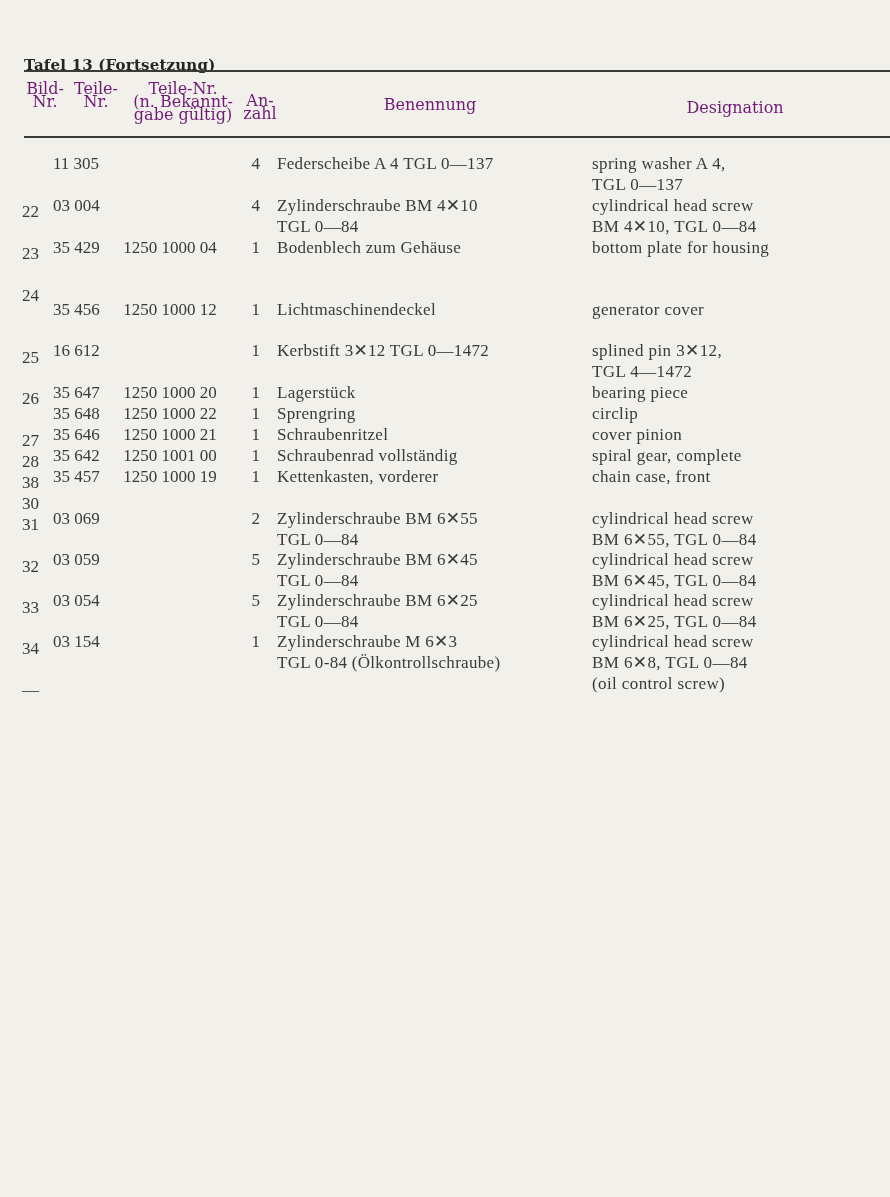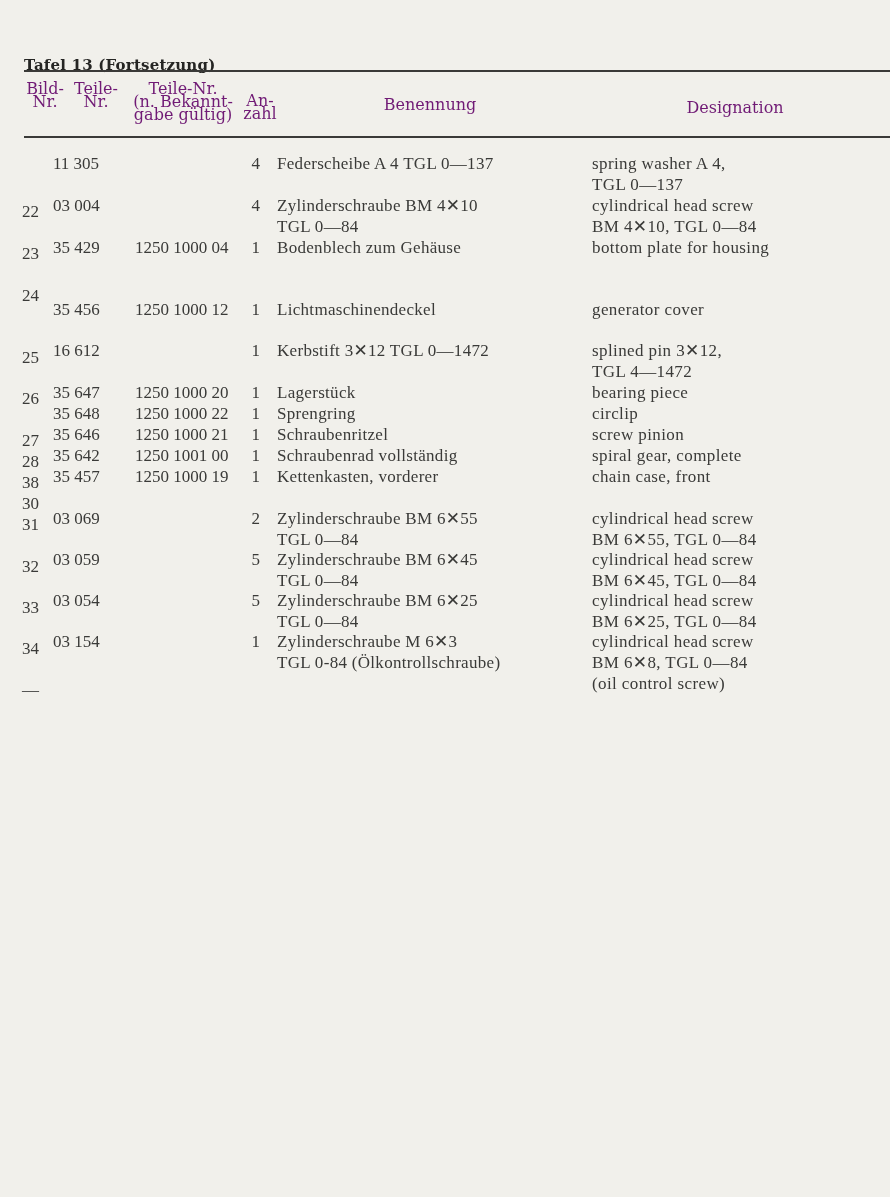--- a/index.html
+++ b/index.html
@@ -25,21 +25,21 @@
     position: absolute; font-size: 16px; line-height: 13px;
     text-align: center; color: #701a75;
   }
   .row {
     position: absolute; left: 0; width: 890px;
     font-family: "Liberation Serif", serif;
     font-size: 17px; line-height: 21px; color: #3a3a38;
   }
   .c-bild { position: absolute; left: 22px; width: 30px; margin-top: 48px; }
   .c-teile { position: absolute; left: 53px; width: 70px; }
-  .c-teile2 { position: absolute; left: 135px; width: 120px; white-space: nowrap; }
+  .c-teile2 { position: absolute; left: 110px; width: 120px; white-space: nowrap; text-align: center; }
   .c-anz { position: absolute; left: 240px; width: 20px; text-align: right; }
   .c-ben { position: absolute; left: 277px; width: 310px; white-space: pre-line; letter-spacing: 0.3px; }
   .c-des { position: absolute; left: 592px; width: 295px; white-space: pre-line; letter-spacing: 0.4px; }
 </style>
 </head>
 <body>
 
 <div class="title">Tafel 13 (Fortsetzung)</div>
 
 <div class="rule" style="left:24px; top:70px; width:866px;"></div>
@@ -118,21 +118,21 @@
       <span class="c-anz">1</span>
       <span class="c-ben">Sprengring</span>
       <span class="c-des">circlip</span>
     </div>
     <div class="row" style="top: 424px;">
       <span class="c-bild">38</span>
       <span class="c-teile">35 646</span>
       <span class="c-teile2">1250 1000 21</span>
       <span class="c-anz">1</span>
       <span class="c-ben">Schraubenritzel</span>
-      <span class="c-des">screw pinion</span>
+      <span class="c-des">cover pinion</span>
     </div>
     <div class="row" style="top: 445px;">
       <span class="c-bild">30</span>
       <span class="c-teile">35 642</span>
       <span class="c-teile2">1250 1001 00</span>
       <span class="c-anz">1</span>
       <span class="c-ben">Schraubenrad vollständig</span>
       <span class="c-des">spiral gear, complete</span>
     </div>
     <div class="row" style="top: 466px;">

